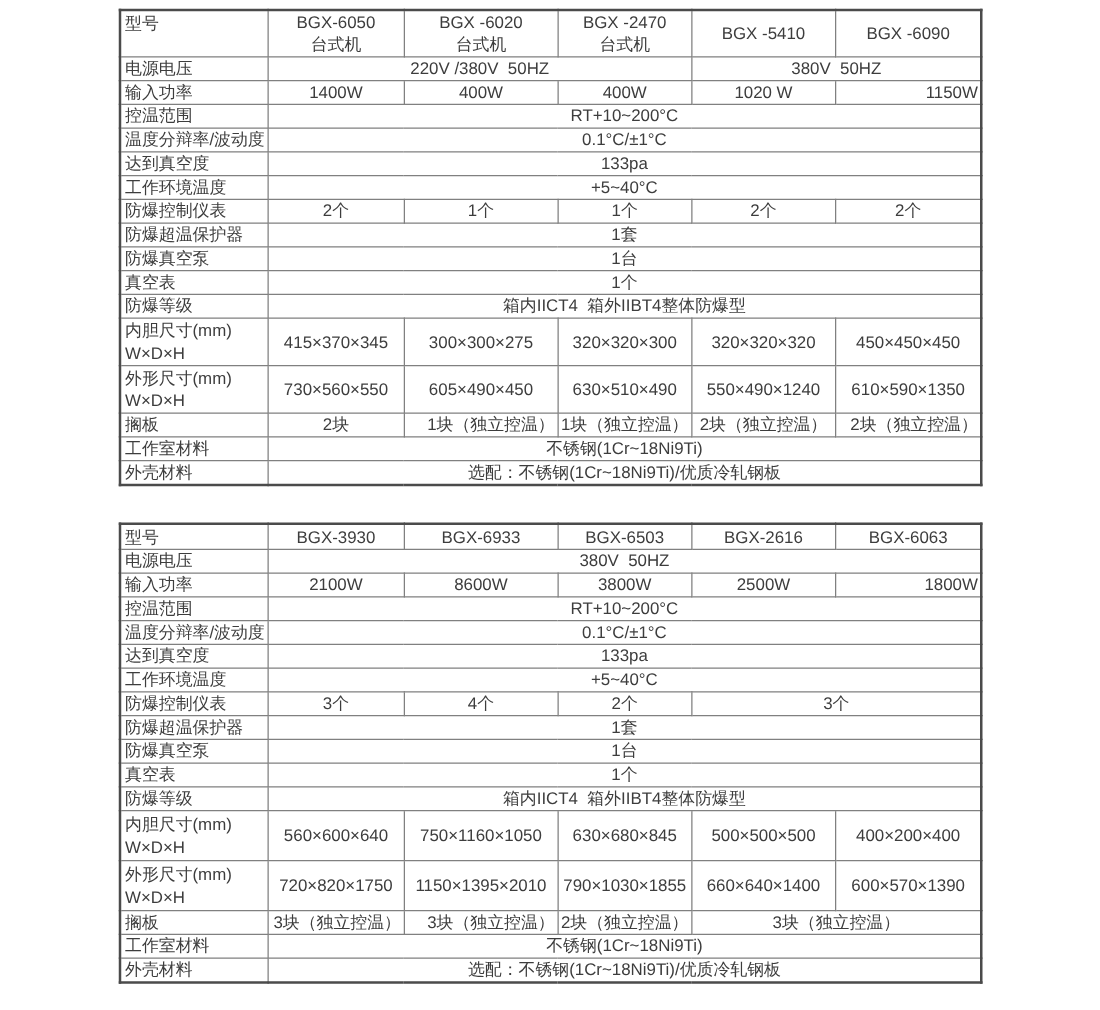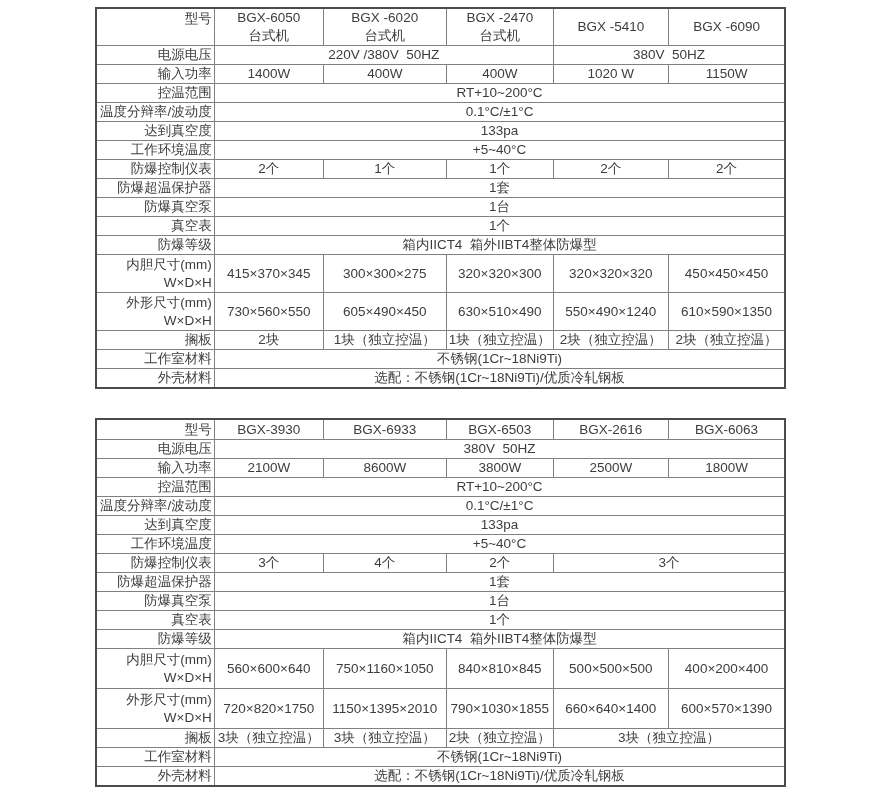--- a/index.html
+++ b/index.html
@@ -14,23 +14,23 @@
     background:var(--bg,#ffffff);
   }
   table.spec tr{height:18.5px;}
   table.spec td{
     border:1px solid var(--grid,#808080);
     font-size:13.5px;line-height:18px;
     color:var(--text,#3d3d3d);
     padding:0 2px;vertical-align:middle;
     white-space:pre;overflow:visible;
   }
-  table.spec td.label{text-align:right;padding-left:3px;}
+  table.spec td.label{text-align:left;padding-left:3px;}
   table.spec td.value{text-align:center;}
-  table.spec td.align-left{text-align:center;padding-left:2px;}
+  table.spec td.align-left{text-align:right;padding-left:2px;}
   table.spec tr:first-child td.label{vertical-align:top;padding-top:1px;}
   #spec-table-top{left:95px;top:7px;}
   #spec-table-bottom{left:95px;top:418px;}
 </style>
 </head>
 <body>
 
 <div class="page" style="--bg: #ffffff; --text: #3d3d3d; --grid: #808080; --outer: #4b4b4b;">
   <table class="spec" id="spec-table-top">
       <colgroup>
@@ -209,21 +209,21 @@
         </tr>
         <tr>
           <td class="label">防爆等级</td>
           <td colspan="5" class="value">箱内IICT4  箱外IIBT4整体防爆型</td>
         </tr>
         <tr style="height: 40px;">
           <td class="label">内胆尺寸(mm)
 W×D×H</td>
           <td class="value">560×600×640</td>
           <td class="value">750×1160×1050</td>
-          <td class="value">840×810×845</td>
+          <td class="value">630×680×845</td>
           <td class="value">500×500×500</td>
           <td class="value">400×200×400</td>
         </tr>
         <tr style="height: 40px;">
           <td class="label">外形尺寸(mm)
 W×D×H</td>
           <td class="value">720×820×1750</td>
           <td class="value">1150×1395×2010</td>
           <td class="value">790×1030×1855</td>
           <td class="value">660×640×1400</td>

